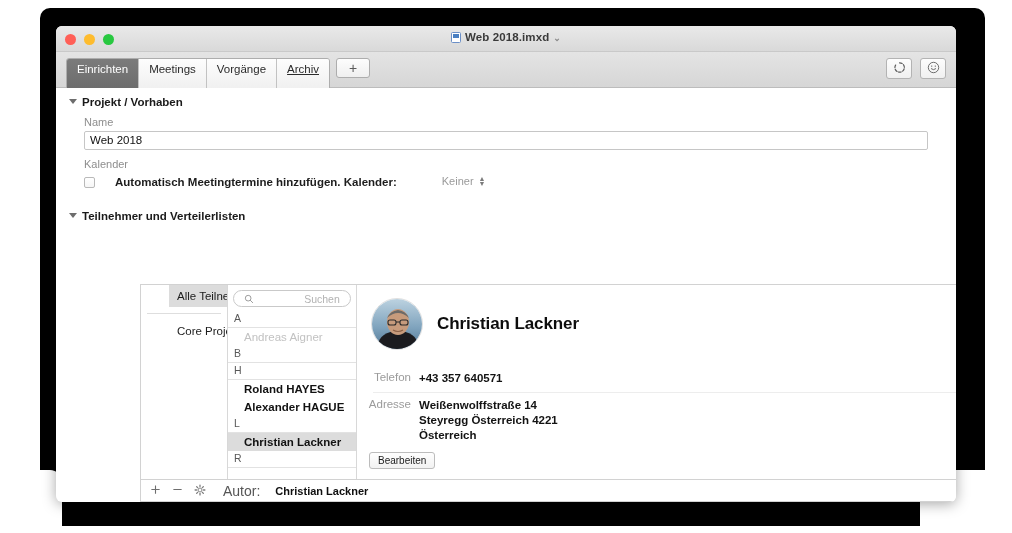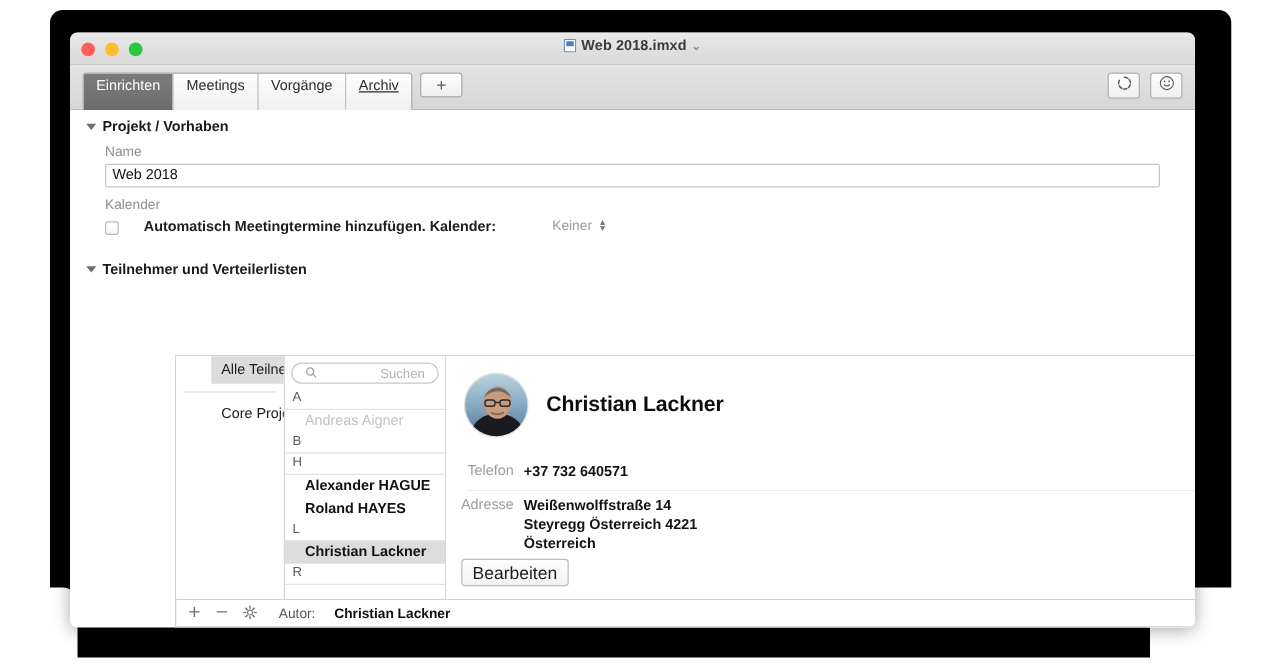--- a/index.html
+++ b/index.html
@@ -256,42 +256,42 @@
   .kv .k {
     width: 56px; text-align: right; color: #9b9b9b;
     flex-shrink: 0; padding-right: 8px;
   }
   .kv .v { color: #131313; font-weight: 600; line-height: 15px; }
   .kv-wrap { padding: 16px 0 0 6px; }
   .hairline { height: 1px; background: #ededed; margin: 6px 10px 0 10px; }
 
   .edit-btn {
     position: absolute; left: 12px; bottom: 10px;
-    font-size: 14px; color: #1b1b1b;
+    font-size: 10px; color: #1b1b1b;
     padding: 2px 8px;
     background: linear-gradient(#fefefe, #f2f2f2);
     border: 1px solid #bcbcbc;
     border-radius: 3px;
     cursor: default;
   }
 
   
   .footer-bar {
     position: absolute;
     left: 84px; top: 392px;
     width: 844px; height: 22px;
     border: 1px solid #d2d2d2;
     border-top: none;
     background: #ffffff;
     display: flex; align-items: center;
     gap: 11px;
     padding-left: 9px;
   }
   .f-ico { color: #6e6e6e; font-size: 13px; line-height: 13px; cursor: default; }
-  .f-label { font-size: 11px; color: #555; margin-left: 6px; }
+  .f-label { font-size: 14px; color: #555; margin-left: 6px; }
   .f-value { font-size: 11px; color: #0f0f0f; font-weight: 700; margin-left: 4px; }
 </style>
 </head>
 <body>
 
 <div id="backdrop-top"></div>
 <div id="backdrop"></div>
 <div id="backdrop-notch-l"></div>
 <div id="backdrop-notch-r"></div>
 
@@ -390,22 +390,22 @@
             <span class="ph">Suchen</span>
           </div>
         </div>
 
         <div class="idx">A</div>
         <div class="person dim">Andreas Aigner</div>
 
         <div class="idx">B</div>
 
         <div class="idx">H</div>
+        <div class="person">Roland HAYES</div>
         <div class="person">Alexander HAGUE</div>
-        <div class="person">Roland HAYES</div>
 
         <div class="idx">L</div>
         <div class="person sel">Christian Lackner</div>
 
         <div class="idx">R</div>
 
       </div>
 
       <div class="col-detail">
         <div class="card-head">
@@ -429,21 +429,21 @@
             </svg>
           </div>
           <div>
             <div class="card-name">Christian Lackner</div>
           </div>
         </div>
 
         <div class="kv-wrap">
           <div class="kv">
             <div class="k">Telefon</div>
-            <div class="v">+37 732 640571</div>
+            <div class="v">+43 357 640571</div>
           </div>
           <div class="hairline"></div>
           <div class="kv">
             <div class="k">Adresse</div>
             <div class="v">
               <div>Weißenwolffstraße 14</div>
               <div>Steyregg Österreich 4221</div>
               <div>Österreich</div>
             </div>
           </div>

